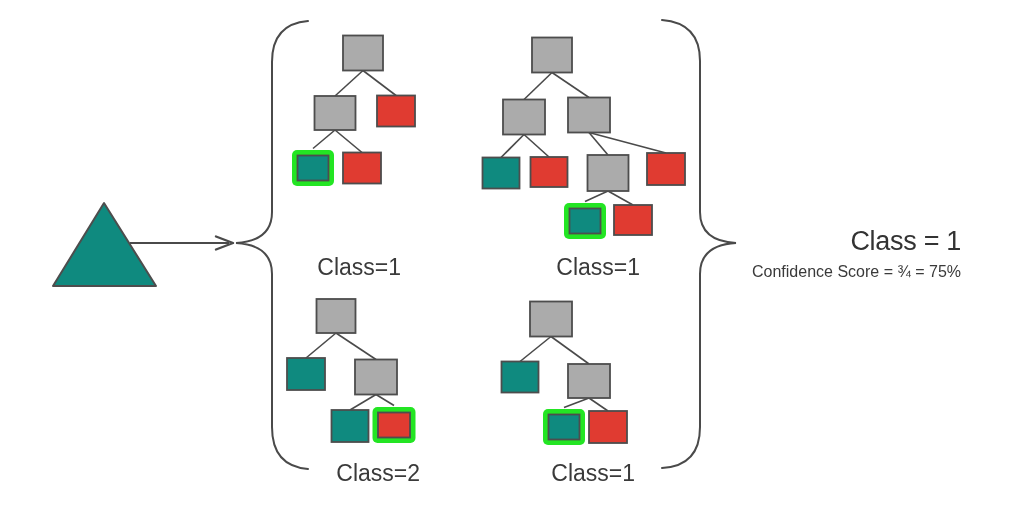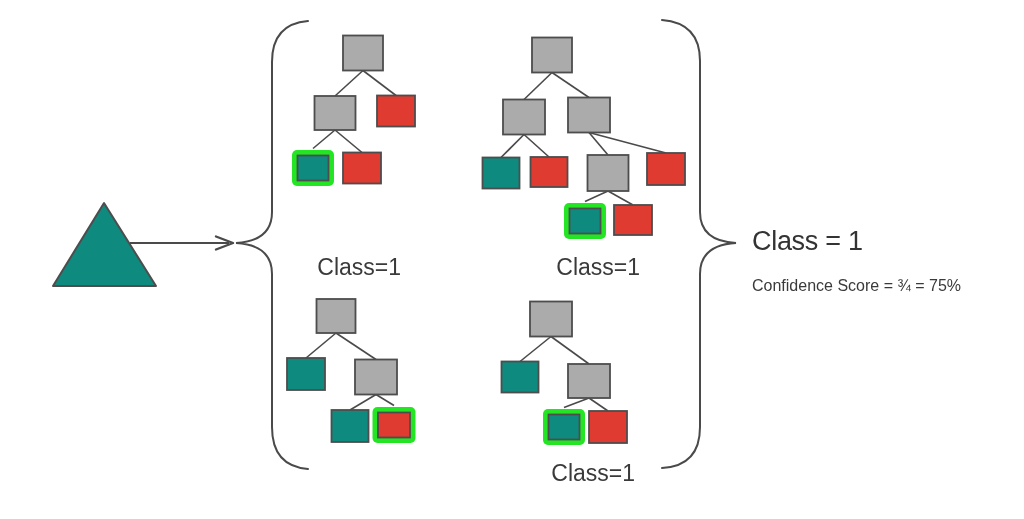--- a/index.html
+++ b/index.html
@@ -25,28 +25,29 @@
     width: 110px;
     text-align: right;
     font-size: 23px;
     color: #3a3a3a;
     white-space: nowrap;
   }
   .result {
     position: absolute;
     left: 752px;
     top: 226px;
+    text-align: right;
   }
   .result-class {
     font-size: 27px;
     color: #333333;
     letter-spacing: -0.3px;
   }
   .result-confidence {
-    margin-top: 20px;
+    margin-top: 6px;
     font-size: 16px;
     color: #3a3a3a;
   }
 </style>
 </head>
 <body>
 
 <div class="stage">
   <svg id="diagram" width="1024" height="519" viewBox="0 0 1024 519">
       <path d="M308 21 Q272 24 272 62 L272 212 Q272 241 236 243 Q272 245 272 274 L272 427 Q272 466 308 469" fill="none" stroke="#4A4A4A" stroke-width="2" stroke-linecap="round"></path>
@@ -109,19 +110,20 @@
         <rect x="501.5" y="361.5" width="37" height="31" fill="#0F8A7F" stroke="#4D4D4D" stroke-width="1.8"></rect>
         <rect x="568" y="364" width="42" height="34" fill="#ABABAB" stroke="#4D4D4D" stroke-width="1.8"></rect>
         <rect x="543" y="409" width="42" height="36" rx="5" fill="#23E523"></rect>
         <rect x="548.5" y="414.5" width="31" height="25" fill="#0F8A7F" stroke="#4D4D4D" stroke-width="1.8"></rect>
         <rect x="589" y="411" width="38" height="32" fill="#E03B31" stroke="#4D4D4D" stroke-width="1.8"></rect>
       </g>
     </svg>
 
   <div class="tree-label" style="left:291px; top:254px;">Class=1</div>
   <div class="tree-label" style="left:530px; top:254px;">Class=1</div>
+  <div class="tree-label" style="left:310px; top:460px;">Class=2</div>
   <div class="tree-label" style="left:525px; top:460px;">Class=1</div>
 
   <div class="result">
     <div class="result-class">Class = 1</div>
     <div class="result-confidence">Confidence Score = ¾ = 75%</div>
   </div>
 </div>
 
 </body></html>

